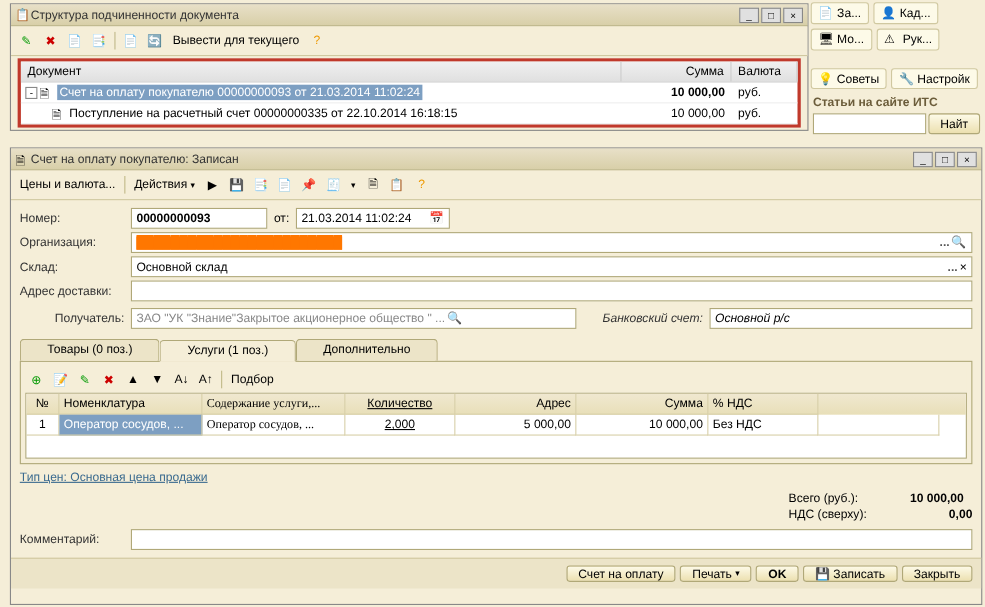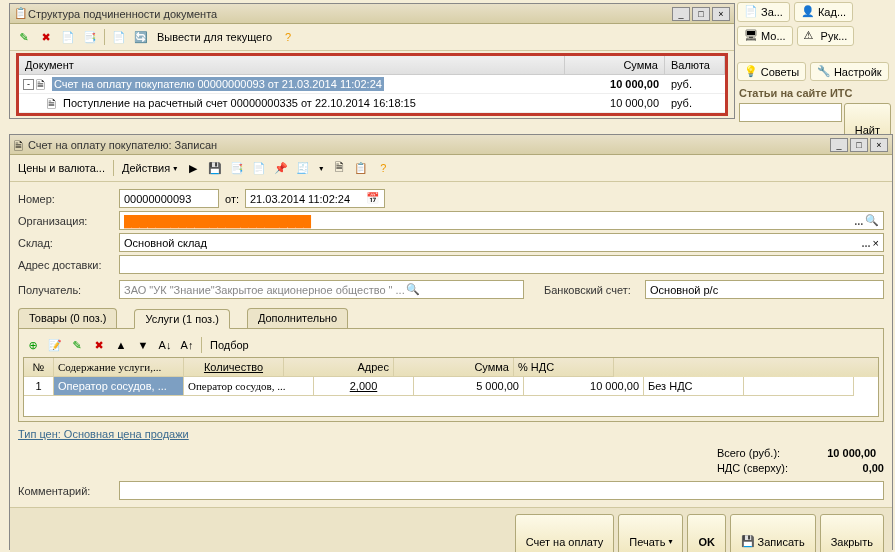--- a/index.html
+++ b/index.html
@@ -36,38 +36,38 @@
 .fld-row { display: flex; align-items: center; margin: 3px 0; gap: 6px; }
 .fld-lbl { width: 95px; color: #333; }
 .input { background: #fff; border: 1px solid #b0a878; height: 19px; padding: 1px 4px; display: flex; align-items: center; }
 .input .ellipsis { margin-left: auto; color: #555; cursor: pointer; font-weight: bold; }
 .input .mag { margin-left: 2px; cursor: pointer; }
 .redact { color: #ff7700; background: #ff7700; }
 .section-hdr { color: #3a6a8f; font-weight: bold; margin: 6px 0 2px; border-bottom: 1px dotted #c0b888; padding-bottom: 2px; }
 
 
 .tabs { display: flex; margin-top: 6px; }
-.tab { padding: 3px 10px; border: 1px solid #b0a878; border-bottom: none; background: #ece4c8; margin-right: 17px; border-radius: 4px 4px 0 0; cursor: pointer; }
+.tab { padding: 3px 24px; border: 1px solid #b0a878; border-bottom: none; background: #ece4c8; margin-right: 0; border-radius: 4px 4px 0 0; cursor: pointer; }
 .tab.active { background: #f5eed8; border-bottom: 1px solid #f5eed8; position: relative; top: 1px; }
 .tab-pane { border: 1px solid #b0a878; padding: 4px; }
 
 
 .grid { border: 1px solid #b0a878; background: #fff; }
 .grid-head, .grid-row { display: flex; }
 .grid-head > div, .grid-row > div { border-right: 1px solid #d8cfa8; border-bottom: 1px solid #d8cfa8; padding: 3px 4px; overflow: hidden; white-space: nowrap; }
 .grid-head { background: linear-gradient(#f0e8d0,#e8dfb8); }
 .gc-n{width:30px;text-align:center;} .gc-nom{width:130px;} .gc-sod{width:130px;font-family:Liberation Serif, serif;} .gc-kol{width:100px;text-align:center;text-decoration:underline;} .gc-cena{width:110px;text-align:right;} .gc-sum{width:120px;text-align:right;} .gc-nds{width:100px;} .gc-snds{width:110px;text-align:right;}
 .cell-sel { background: #7d9fc2; color: #fff; }
 
 
 .totals { display: flex; justify-content: flex-end; gap: 30px; margin: 4px 0; }
 .totals .tl { text-align: right; }
 .totals .tv { width: 90px; text-align: right; font-weight: bold; }
 .bottom-btns { display: flex; justify-content: flex-end; gap: 4px; padding: 6px 8px; border-top: 1px solid #d0c8a0; background: #ece4c8; }
-.btn { background: linear-gradient(#fdfae8,#ece0b0); border: 1px solid #b0a878; padding: 20px 10px; cursor: pointer; border-radius: 3px; display: flex; align-items: center; gap: 3px; }
+.btn { background: linear-gradient(#fdfae8,#ece0b0); border: 1px solid #b0a878; padding: 0 10px; cursor: pointer; border-radius: 3px; display: flex; align-items: center; gap: 3px; }
 .btn.ok { font-weight: bold; }
 .link { color: #3a6a8f; text-decoration: underline; cursor: pointer; }
 
 
 .side-area { position: absolute; right: 0; top: 0; width: 160px; }
 .side-btn { display: inline-flex; align-items: center; gap: 3px; background: #fdfae8; border: 1px solid #d0c8a0; padding: 2px 6px; margin: 2px; border-radius: 3px; cursor: pointer; }
 .panel-head { color: #6b5c3a; font-weight: bold; padding: 4px; }
 
 
 .i { width: 14px; height: 14px; display: inline-block; }
@@ -185,21 +185,21 @@
     <span class="tbtn">🗎</span>
     <span class="tbtn">📋</span>
     <span class="tbtn" style="color:#e90;">?</span>
   </div>
 
   <div class="doc-body">
     <div style="display:flex; gap:4px;">
       <div style="flex:1;">
         <div class="fld-row">
           <span class="fld-lbl">Номер:</span>
-          <div class="input" style="width:100px;">
+          <div class="input" style="width:124px;font-weight:bold;">
               <span>00000000093</span>
             </div>
           <span>от:</span>
           <div class="input" style="width:140px;">
               <span>21.03.2014 11:02:24</span>
               <span class="ellipsis">📅</span>
             </div>
         </div>
         <div class="fld-row">
           <span class="fld-lbl">Организация:</span>
@@ -219,29 +219,29 @@
         </div>
         <div class="fld-row">
           <span class="fld-lbl">Адрес доставки:</span>
           <div class="input" style="flex:1;">
               <span></span>
             </div>
         </div>
       </div>
     </div>
 
-    <div style="display:flex; gap:20px;">
+    <div style="display:flex; gap:20px;text-align:right;">
       <div class="fld-row" style="flex:1;">
         <span class="fld-lbl">Получатель:</span>
         <div class="input" style="flex:1;color:#888;">
             <span>ЗАО "УК "Знание"Закрытое акционерное общество " ...</span>
             <span class="mag">🔍</span>
           </div>
       </div>
-      <div class="fld-row" style="width:340px;">
+      <div class="fld-row" style="width:340px;font-style:italic;">
         <span class="fld-lbl">Банковский счет:</span>
         <div class="input" style="flex:1;">
             <span>Основной р/с</span>
           </div>
       </div>
     </div>
 
     <div class="tabs">
       <div class="tab">Товары (0 поз.)</div>
       <div class="tab active">Услуги (1 поз.)</div>
@@ -258,20 +258,21 @@
         <span class="tbtn">A↓</span>
         <span class="tbtn">A↑</span>
         <span class="sep-v"></span>
         <span class="tlabel">
             <span>Подбор</span>
           </span>
       </div>
       <div class="grid">
         <div class="grid-head">
           <div class="gc-n">№</div>
+          <div class="gc-nom">Номенклатура</div>
           <div class="gc-sod">Содержание услуги,...</div>
           <div class="gc-kol">Количество</div>
           <div class="gc-cena">Адрес</div>
           <div class="gc-sum">Сумма</div>
           <div class="gc-nds">% НДС</div>
         </div>
         <div class="grid-row">
           <div class="gc-n">1</div>
           <div class="gc-nom cell-sel">Оператор сосудов, ...</div>
           <div class="gc-sod">Оператор сосудов, ...</div>

